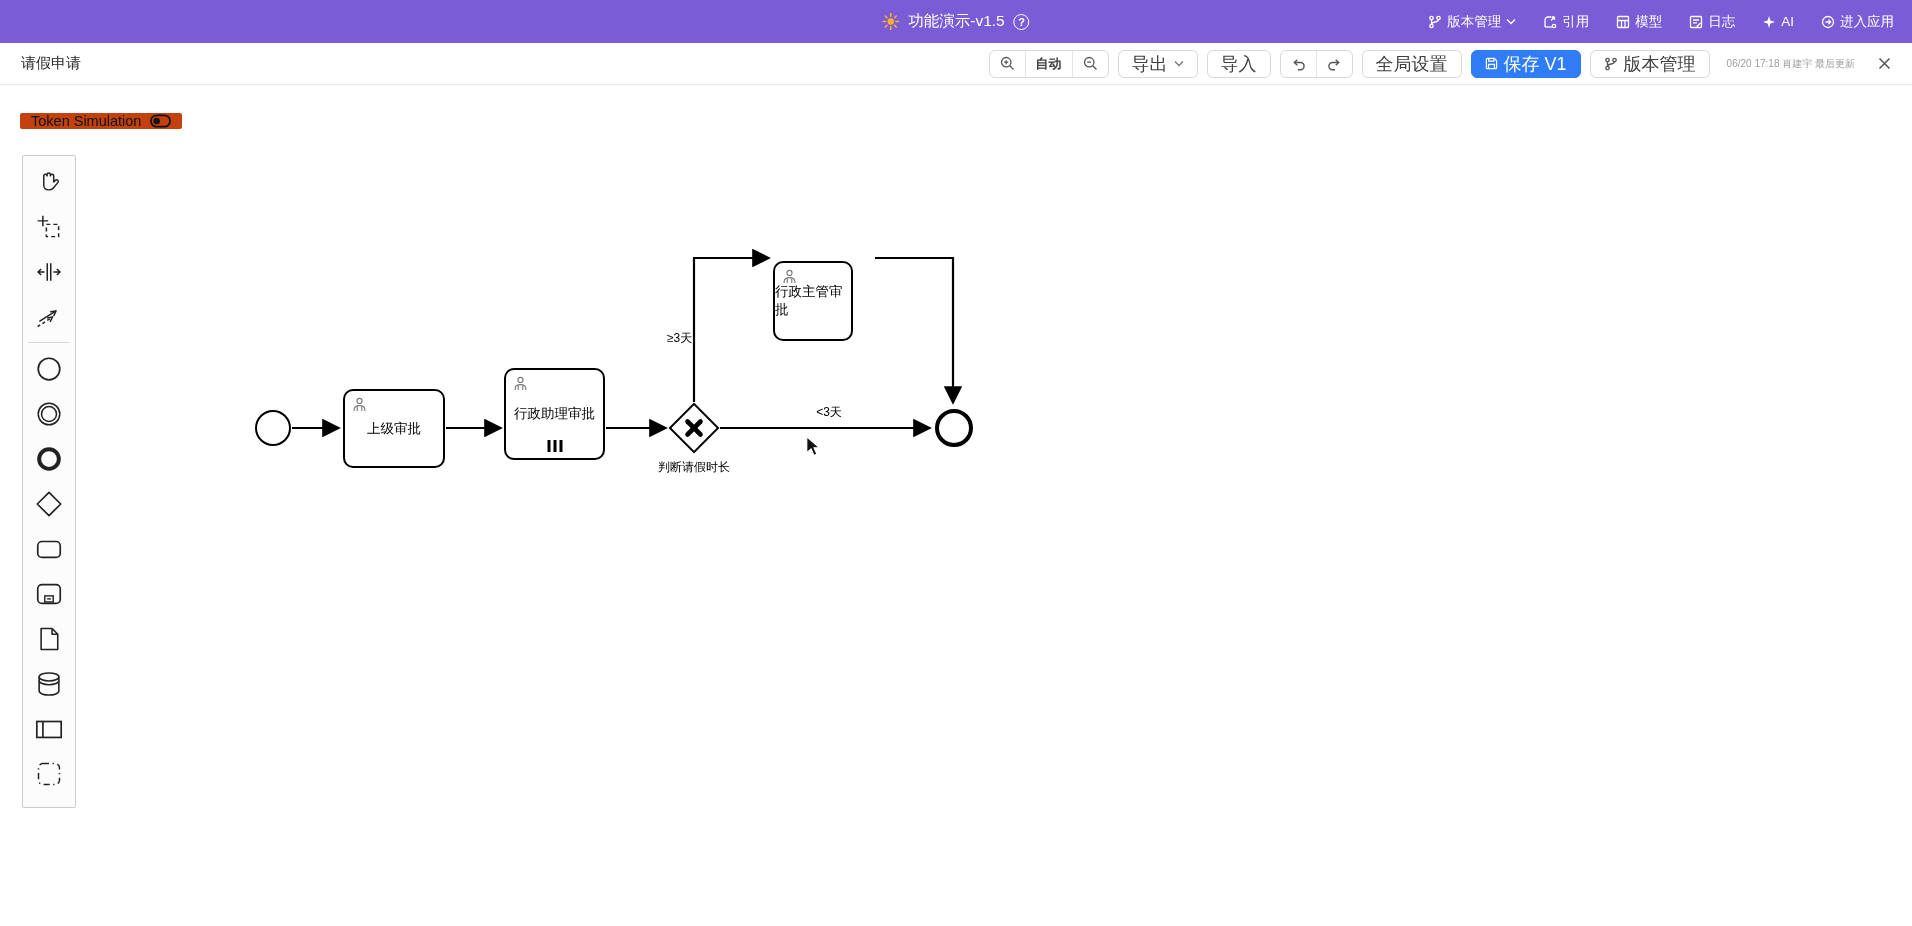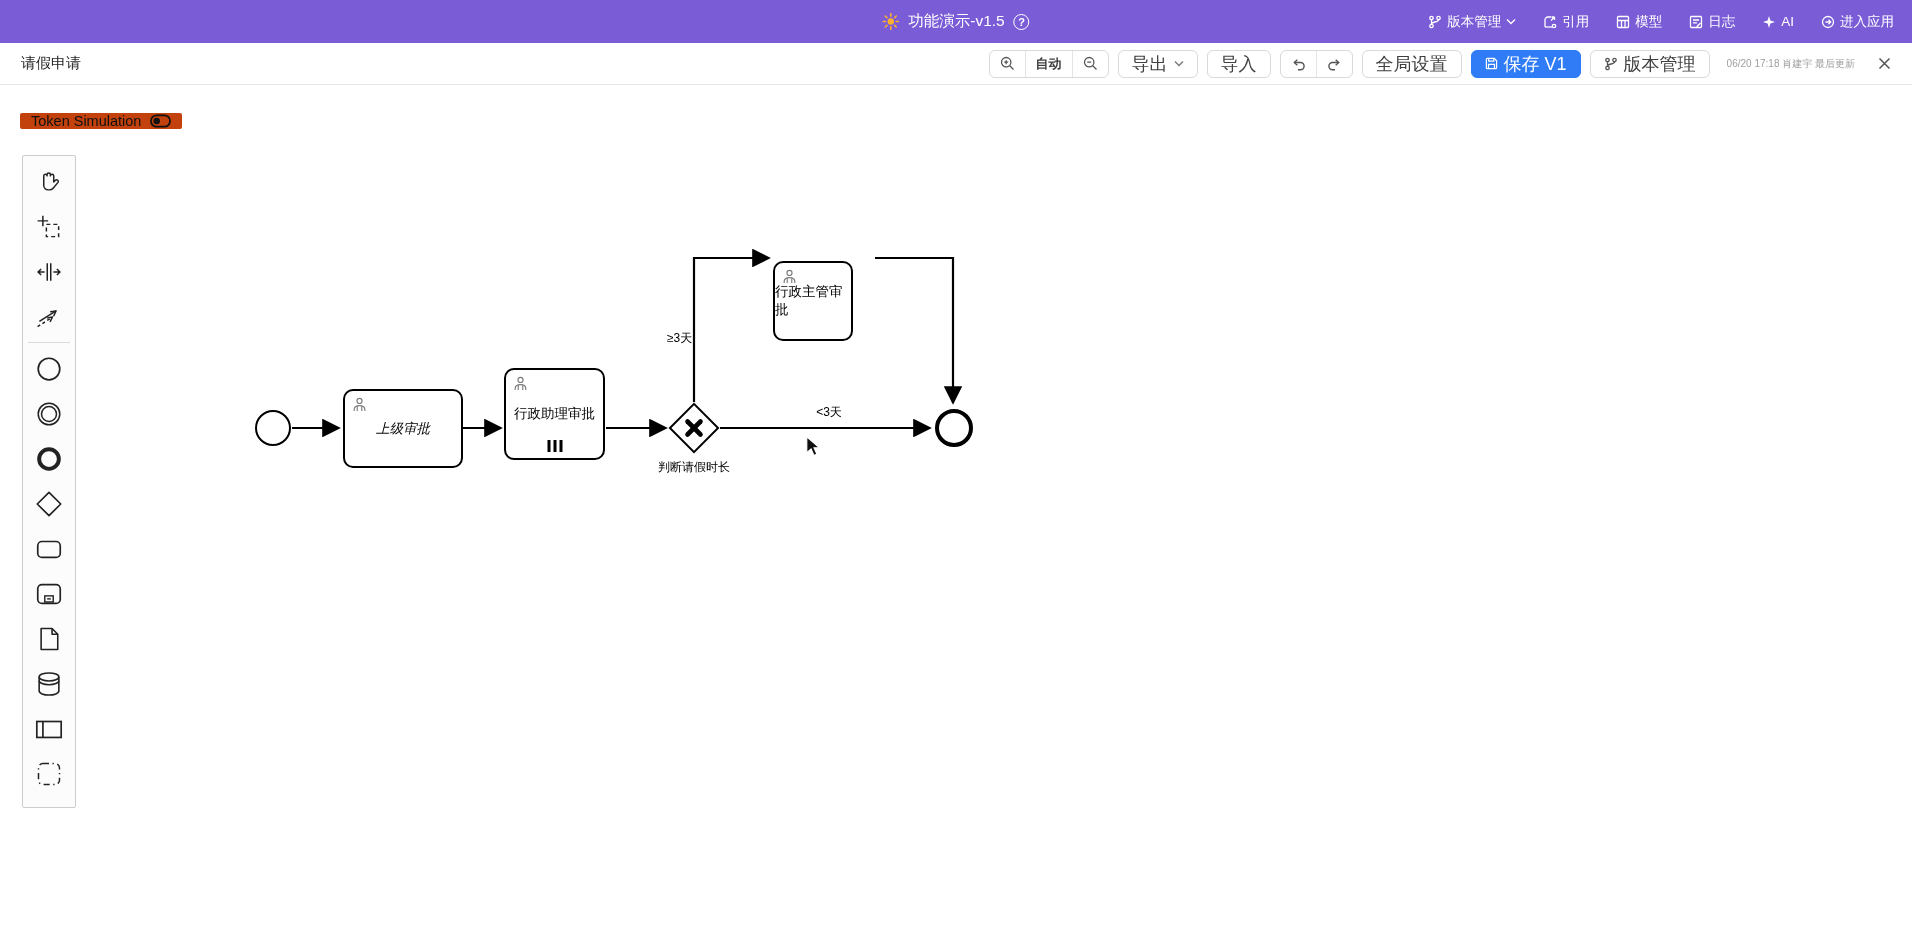--- a/index.html
+++ b/index.html
@@ -368,21 +368,21 @@
     <path d="M446 428 H501" marker-end="url(#arw)"></path>
     <path d="M606 428 H666" marker-end="url(#arw)"></path>
     <path d="M694 402 V258 H769" marker-end="url(#arw)"></path>
     <path d="M875 258 H953 V403" marker-end="url(#arw)"></path>
     <path d="M720 428 H930" marker-end="url(#arw)"></path>
   </g>
 </svg>
 
 <div class="event-start"></div>
 
-<div class="bpmn-task" style="left:343px; top:389px; width:120px; height:79px;font-style:italic;">
+<div class="bpmn-task" style="left:343px; top:389px; width:102px; height:79px;">
   <svg class="task-user-icon" width="17" height="17" viewBox="0 0 24 24" fill="none" stroke="#7a7a7a" stroke-width="1.6">
     <circle cx="12" cy="7" r="3.6"></circle>
     <path d="M4.5 21 v-1.8 c0-3.6 3.2-5.7 7.5-5.7 s7.5 2.1 7.5 5.7 V21"></path>
     <path d="M8.8 14.5 V21 M15.2 14.5 V21"></path>
   </svg>
   <span>上级审批</span>
 </div>
 
 <div class="bpmn-task" style="left:504px; top:368px; width:101px; height:92px;">
   <svg class="task-user-icon" width="17" height="17" viewBox="0 0 24 24" fill="none" stroke="#7a7a7a" stroke-width="1.6">

